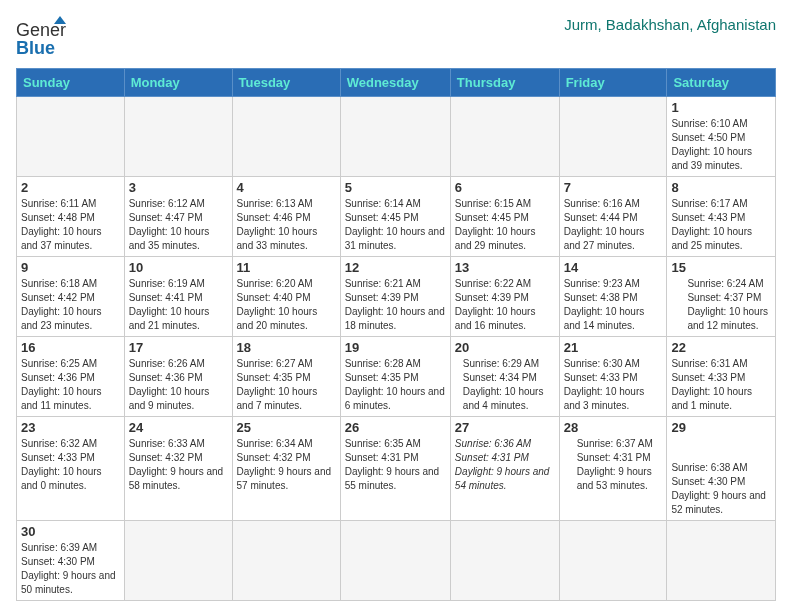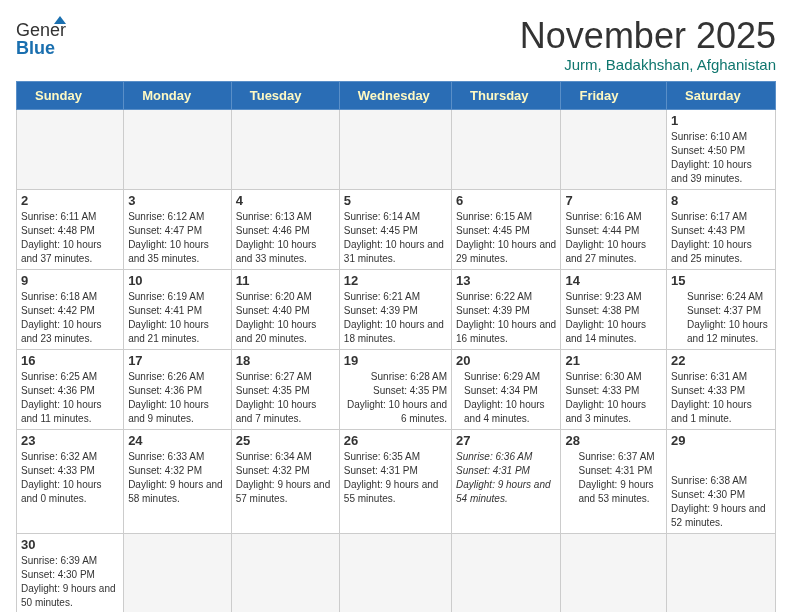--- a/index.html
+++ b/index.html
@@ -34,25 +34,25 @@
       font-size: 15px;
       color: #0f766e;
     }
     .calendar {
       width: 100%;
       border-collapse: collapse;
       border: 1px solid #bbb;
     }
     .calendar th {
       background: #2a6db5;
-      color: #fef9c3;
+      color: #5eead4;
       font-size: 13px;
       font-weight: bold;
       text-align: left;
-      padding: 6px 18px;
+      padding: 6px 6px;
       border: 1px solid #5a8fc8;
     }
     .calendar td {
       vertical-align: top;
       border: 1px solid #ccc;
       padding: 3px 4px;
       width: 113px;
       min-height: 80px;
       font-size: 10.5px;
       color: #333;
@@ -89,21 +89,20 @@
 <div class="page">
   <div class="header">
     <div class="logo-wrapper">
       <svg class="logo-icon" viewBox="0 0 50 44" xmlns="http://www.w3.org/2000/svg">
         <text x="0" y="20" font-size="18" font-family="Arial" fill="#333" font-weight="normal">General</text>
         <text x="0" y="38" font-size="18" font-family="Arial" fill="#1a6faf" font-weight="bold">Blue</text>
         <polygon points="38,8 50,8 44,0" fill="#1a6faf"></polygon>
       </svg>
     </div>
     <div class="title-block">
-      <div class="month-title">November 2025</div>
       <div class="subtitle">Jurm, Badakhshan, Afghanistan</div>
     </div>
   </div>
 
   <table class="calendar">
     <thead>
       <tr>
         <th>Sunday</th>
         <th>Monday</th>
         <th>Tuesday</th>
@@ -230,21 +229,21 @@
 Daylight: 10 hours and 9 minutes.</div>
           </td>
           <td>
             <span class="day-number">18</span>
             <div class="day-info" style="white-space: pre-line;">Sunrise: 6:27 AM
 Sunset: 4:35 PM
 Daylight: 10 hours and 7 minutes.</div>
           </td>
           <td>
             <span class="day-number">19</span>
-            <div class="day-info" style="white-space: pre-line; text-align: right;">Sunrise: 6:28 AM
+            <div class="day-info" style="white-space: pre-line;">Sunrise: 6:28 AM
 Sunset: 4:35 PM
 Daylight: 10 hours and 6 minutes.</div>
           </td>
           <td>
             <span class="day-number">20</span>
             <div class="day-info" style="white-space: pre-line; margin-left: 8px;">Sunrise: 6:29 AM
 Sunset: 4:34 PM
 Daylight: 10 hours and 4 minutes.</div>
           </td>
           <td>

